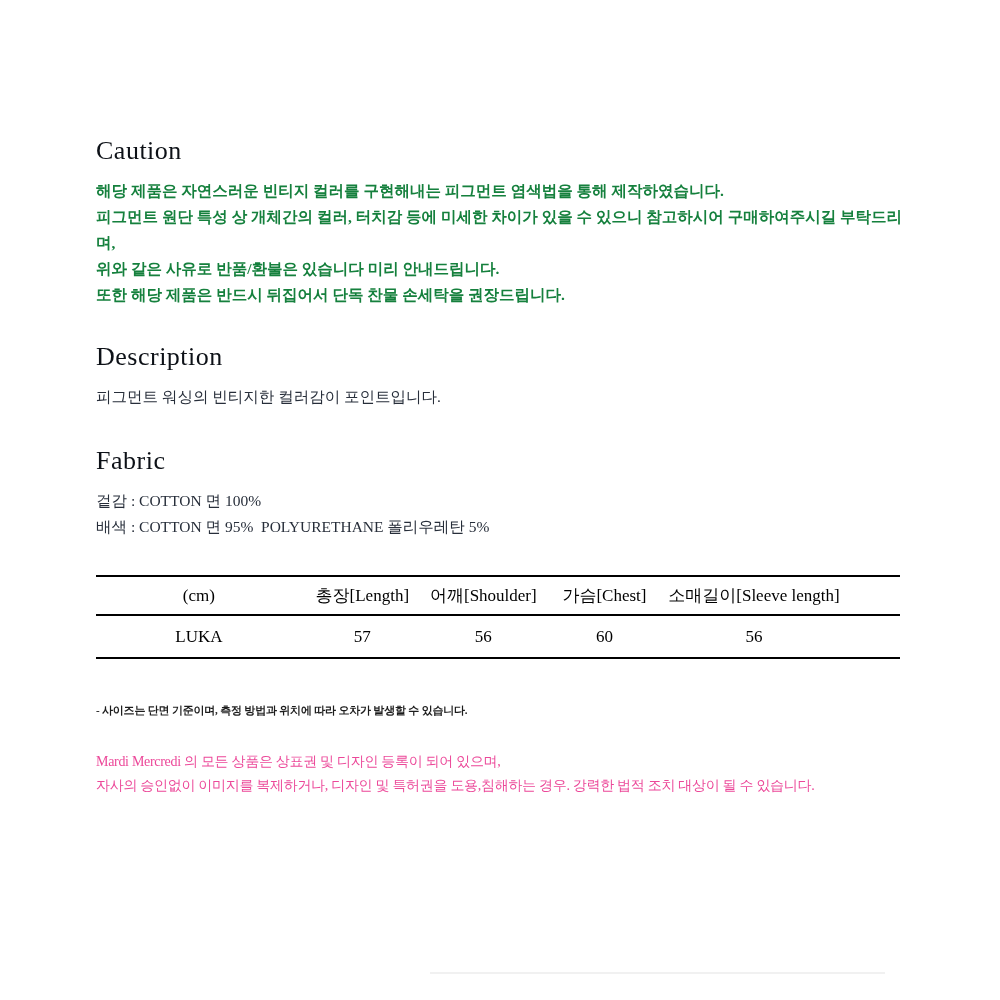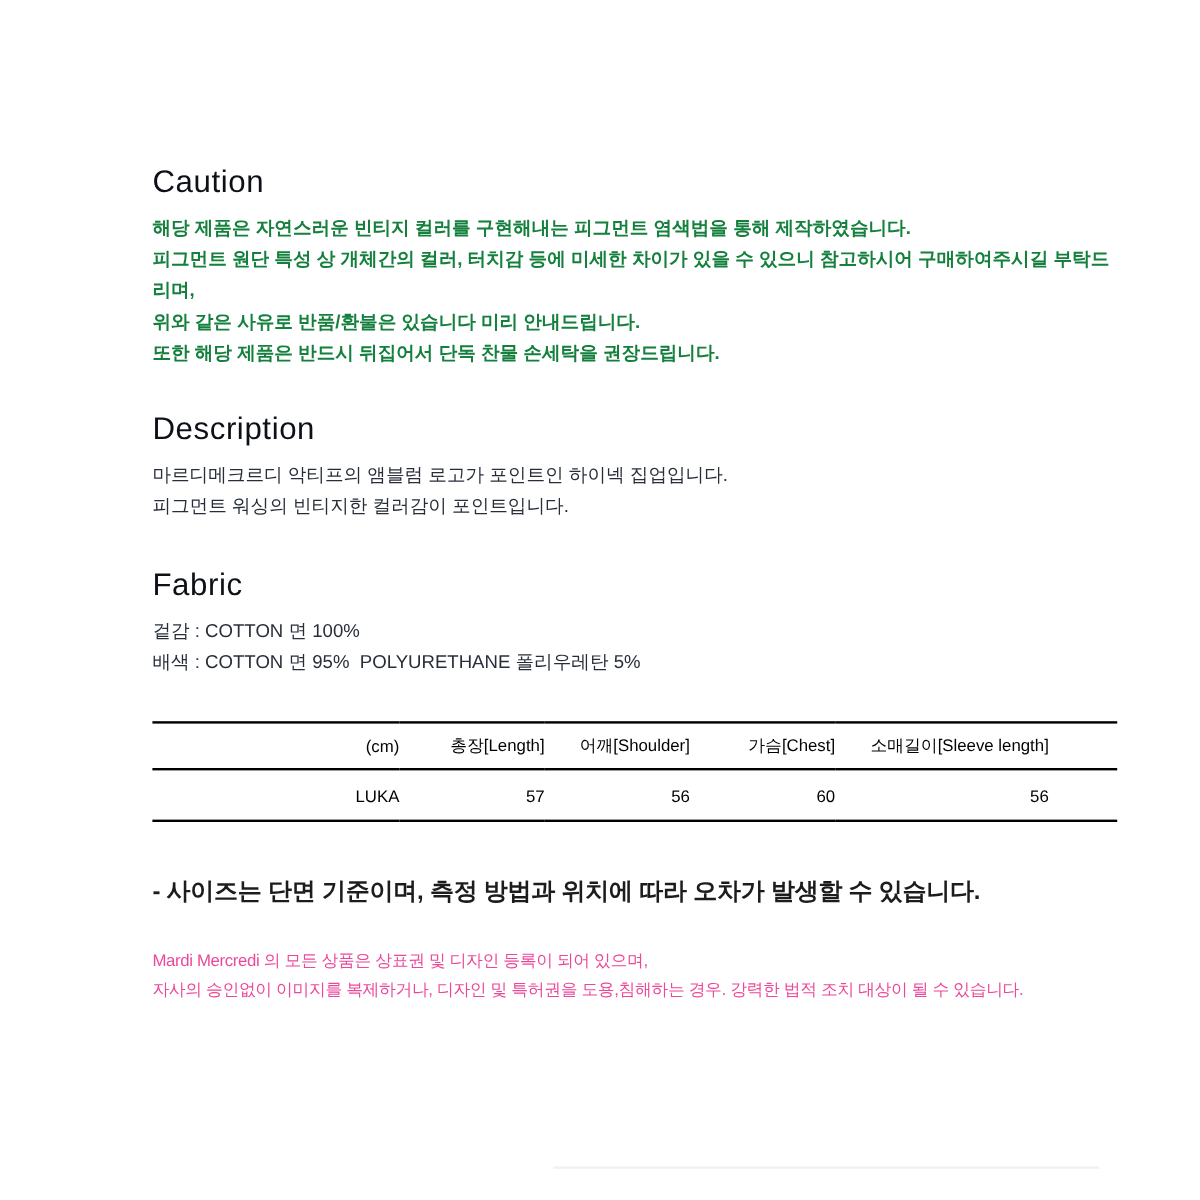--- a/index.html
+++ b/index.html
@@ -6,22 +6,21 @@
     margin: 0;
     padding: 0;
     background: #ffffff;
   }
   .page {
     position: relative;
     width: 900px;
     height: 1000px;
     background: #ffffff;
     overflow: hidden;
-    font-family: Liberation Sans, sans-serif;
-    margin-left: 31px;
+    font-family: Liberation Serif, serif;
   }
   .content {
     position: absolute;
     left: 96px;
     top: 136px;
     width: 807px;
   }
   .section-heading {
     margin: 0;
     font-size: 26px;
@@ -58,38 +57,38 @@
     border-collapse: collapse;
     table-layout: fixed;
     border-top: 2.5px solid #000;
     border-bottom: 2.5px solid #000;
     color: #000;
   }
   table.size-table thead tr { border-bottom: 2.5px solid #000; }
   table.size-table th,
   table.size-table td {
     font-weight: 400;
-    font-size: 14px;
-    text-align: right;
+    font-size: 17px;
+    text-align: center;
     padding: 0;
   }
   table.size-table th { height: 37px; }
   table.size-table td { height: 41px; }
   table.size-table th:last-child,
   table.size-table td:last-child { padding-right: 60px; }
 
   .model-line {
     margin-top: 7px;
     font-size: 15.5px;
     color: #000;
     letter-spacing: -0.2px;
   }
   .size-note {
     margin-top: 44px;
-    font-size: 20px;
+    font-size: 11px;
     font-weight: 700;
     color: #1c1c1c;
     letter-spacing: -0.2px;
   }
   .legal {
     margin-top: 32px;
   }
   .legal-line {
     margin: 0;
     font-size: 14px;
@@ -117,21 +116,20 @@
     <section class="caution-section">
       <h2 class="section-heading">Caution</h2>
       <p class="body-line">해당 제품은 자연스러운 빈티지 컬러를 구현해내는 피그먼트 염색법을 통해 제작하였습니다.</p>
       <p class="body-line">피그먼트 원단 특성 상 개체간의 컬러, 터치감 등에 미세한 차이가 있을 수 있으니 참고하시어 구매하여주시길 부탁드리며,</p>
       <p class="body-line">위와 같은 사유로 반품/환불은 있습니다 미리 안내드립니다.</p>
       <p class="body-line">또한 해당 제품은 반드시 뒤집어서 단독 찬물 손세탁을 권장드립니다.</p>
     </section>
 
     <section class="description-section">
       <h2 class="section-heading">Description</h2>
-      <p class="body-line">마르디메크르디 악티프의 앰블럼 로고가 포인트인 하이넥 집업입니다.</p>
       <p class="body-line">피그먼트 워싱의 빈티지한 컬러감이 포인트입니다.</p>
     </section>
 
     <section class="fabric-section">
       <h2 class="section-heading">Fabric</h2>
       <p class="body-line">겉감 : COTTON 면 100%</p>
       <p class="body-line">배색 : COTTON 면 95%  POLYURETHANE 폴리우레탄 5%</p>
     </section>
 
     <section class="size-section">

